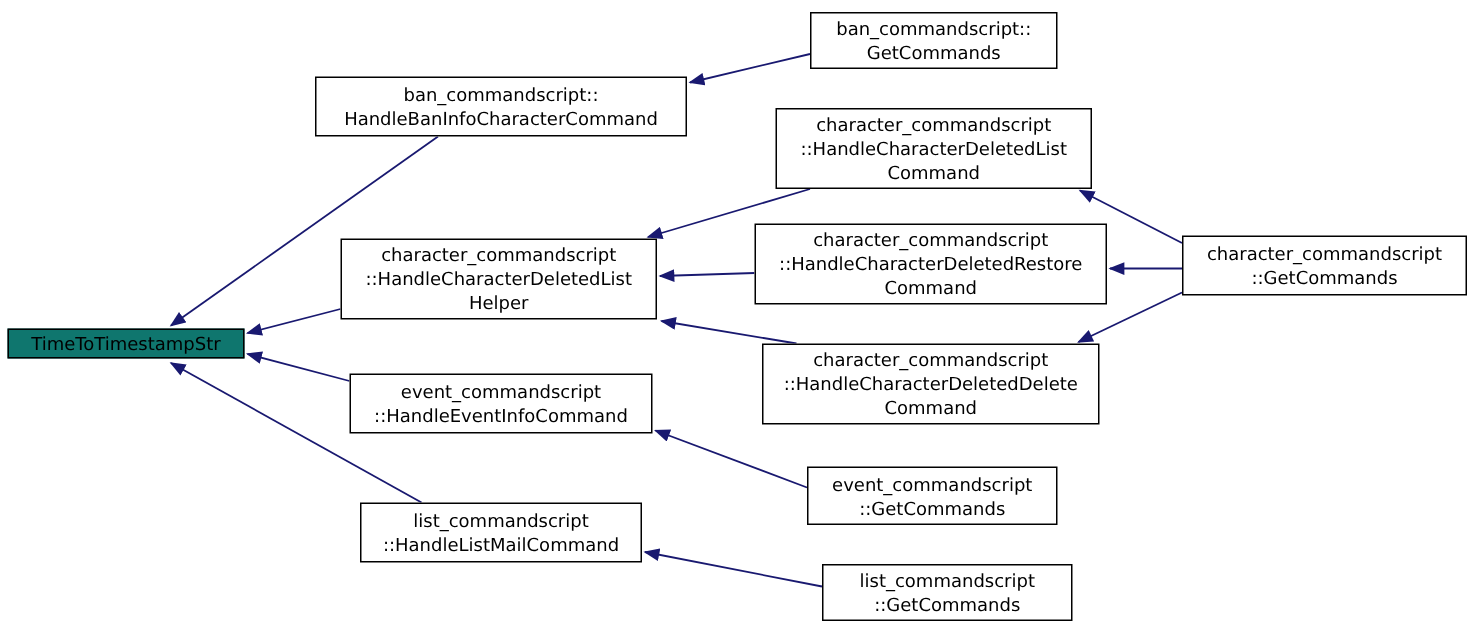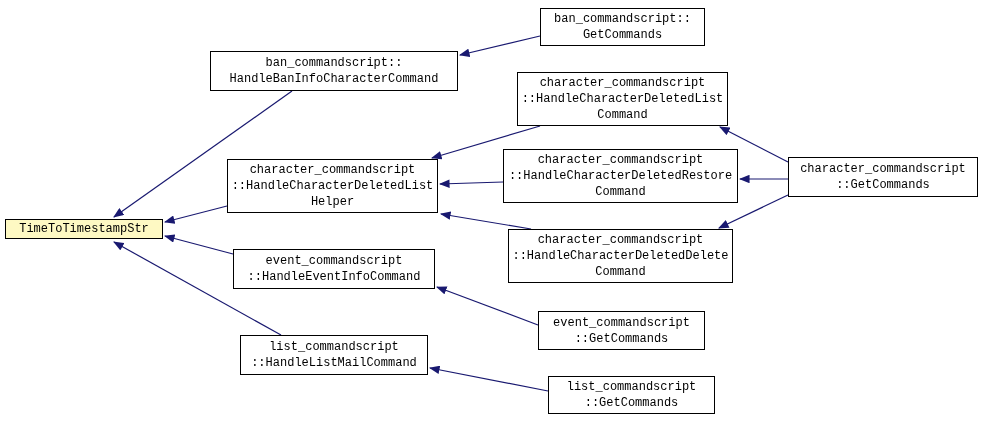--- a/index.html
+++ b/index.html
@@ -30,26 +30,25 @@
     align-items: center;
     justify-content: center;
     text-align: center;
     font-family: "DejaVu Sans", "Liberation Sans", sans-serif;
     font-size: 12px;
     line-height: 16px;
     color: #000000;
     cursor: pointer;
   }
   .node.root {
-    background: #fef9c3;
+    background: #0f766e;
     cursor: default;
   }
   .lbl {
     white-space: pre-line;
-    font-family: Liberation Mono, monospace;
   }
 </style>
 </head>
 <body>
 
 <div id="canvas">
 
   <svg id="edges" width="984" height="421" viewBox="0 0 984 421">
     <defs>
       <marker id="arrow" viewBox="0 0 10 8" refX="9" refY="4" markerWidth="11" markerHeight="8.5" markerUnits="userSpaceOnUse" orient="auto">

